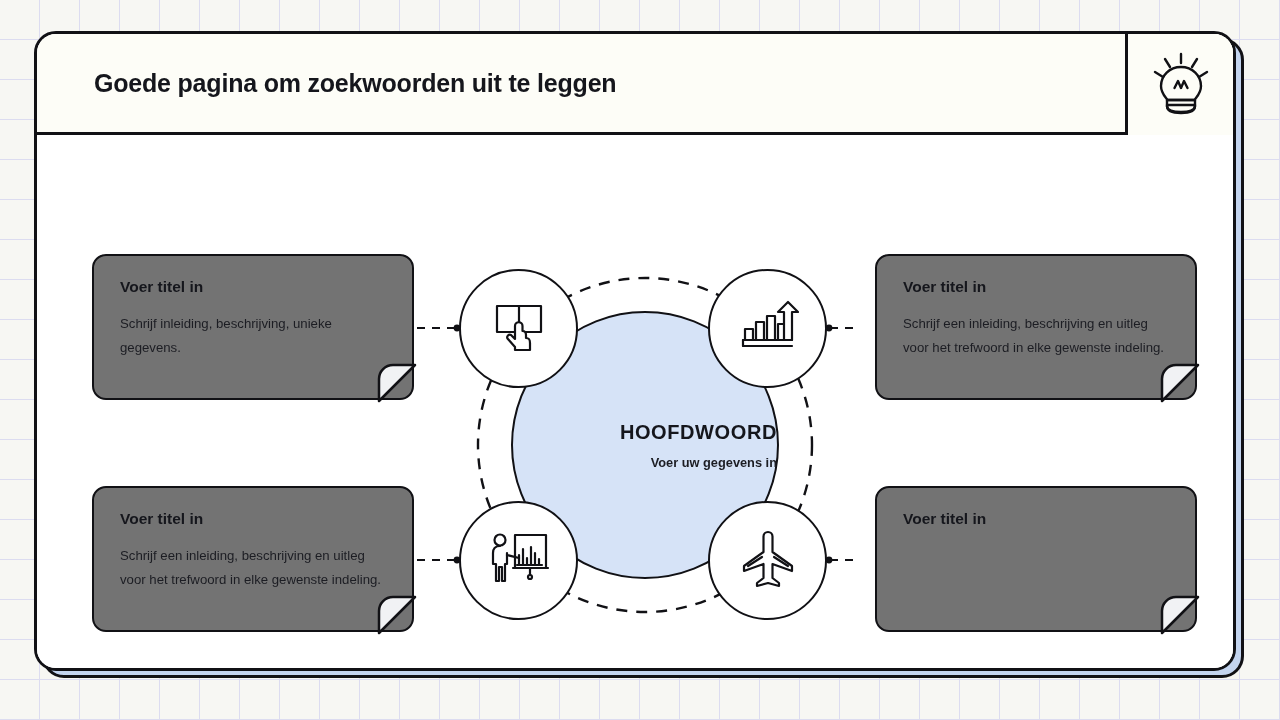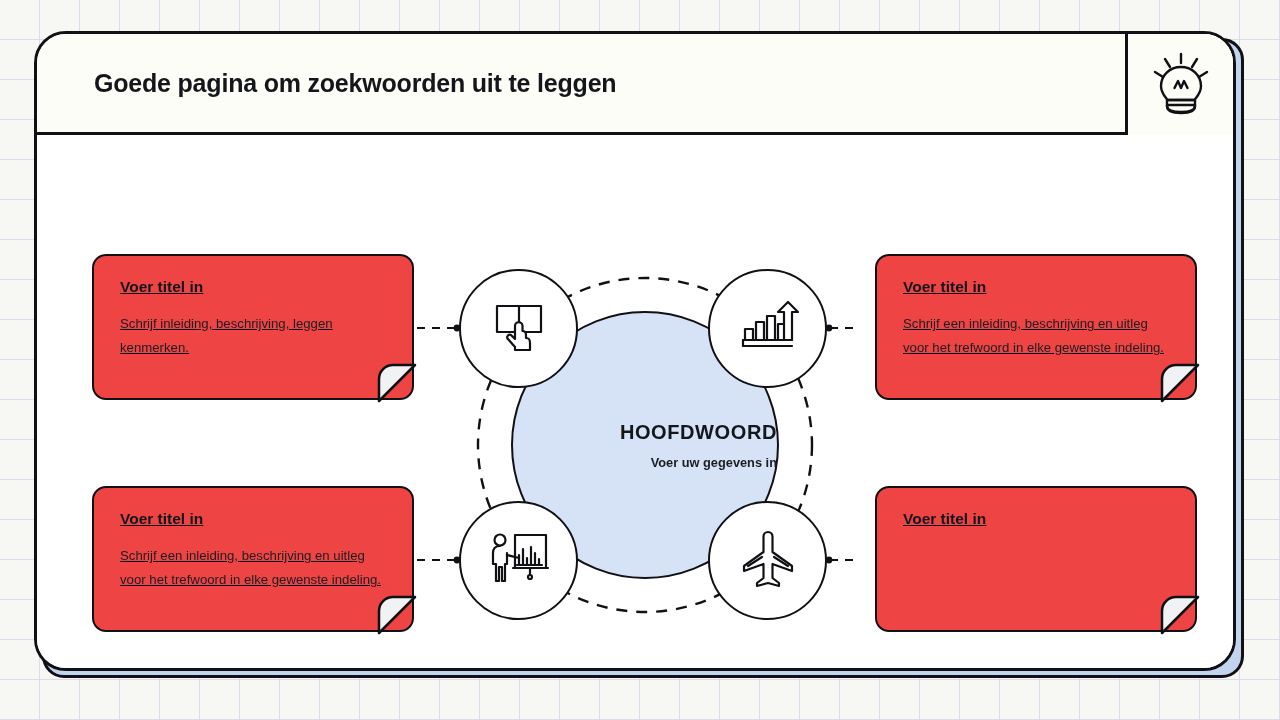--- a/index.html
+++ b/index.html
@@ -36,21 +36,21 @@
     border-radius: 22px;
   }
   #slide {
     position: absolute;
     left: 34px;
     top: 31px;
     width: 1202px;
     height: 640px;
     background: #ffffff;
     border: 3px solid #111115;
-    border-radius: 32px;
+    border-radius: 22px;
     overflow: hidden;
   }
 
   
   #header {
     position: absolute;
     left: 0; top: 0;
     width: 1196px;
     height: 101px;
     background: #fdfdf7;
@@ -95,25 +95,24 @@
     width: 1196px;
     height: 533px;
     pointer-events: none;
   }
 
   
   .card {
     position: absolute;
     width: 322px;
     height: 146px;
-    background: #ef4444;
+    background: #737373;
     border: 2.5px solid #111115;
     border-radius: 14px;
     padding: 22px 26px 0 26px;
-    text-decoration: underline;
   }
   .card-title {
     font-size: 15.5px;
     font-weight: bold;
     color: #15161c;
     margin-bottom: 16px;
   }
   .card-body {
     font-size: 13.2px;
     line-height: 24px;
@@ -227,21 +226,21 @@
         <line x1="816" y1="425" x2="778" y2="425" stroke="#111115" stroke-width="2.2" stroke-dasharray="8 7"></line>
 
         <circle cx="420" cy="193" r="3.4" fill="#111115"></circle>
         <circle cx="792" cy="193" r="3.4" fill="#111115"></circle>
         <circle cx="420" cy="425" r="3.4" fill="#111115"></circle>
         <circle cx="792" cy="425" r="3.4" fill="#111115"></circle>
       </svg>
 
       <div class="card card-tl">
         <div class="card-title">Voer titel in</div>
-        <div class="card-body">Schrijf inleiding, beschrijving, leggen kenmerken.</div>
+        <div class="card-body">Schrijf inleiding, beschrijving, unieke gegevens.</div>
         <svg class="fold" viewBox="0 0 36 36">
           <path d="M36 0 L0 36 L0 14 A14 14 0 0 1 14 0 Z" fill="#f1f2f4" stroke="#111115" stroke-width="2.5" stroke-linejoin="round"></path>
         </svg>
       </div>
 
       <div class="card card-bl">
         <div class="card-title">Voer titel in</div>
         <div class="card-body">Schrijf een inleiding, beschrijving en uitleg voor het trefwoord in elke gewenste indeling.</div>
         <svg class="fold" viewBox="0 0 36 36">
           <path d="M36 0 L0 36 L0 14 A14 14 0 0 1 14 0 Z" fill="#f1f2f4" stroke="#111115" stroke-width="2.5" stroke-linejoin="round"></path>

